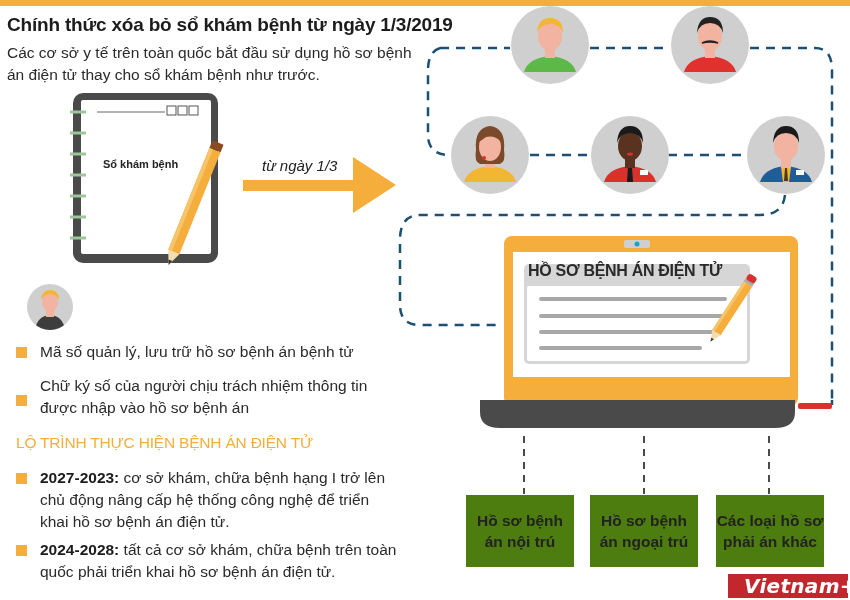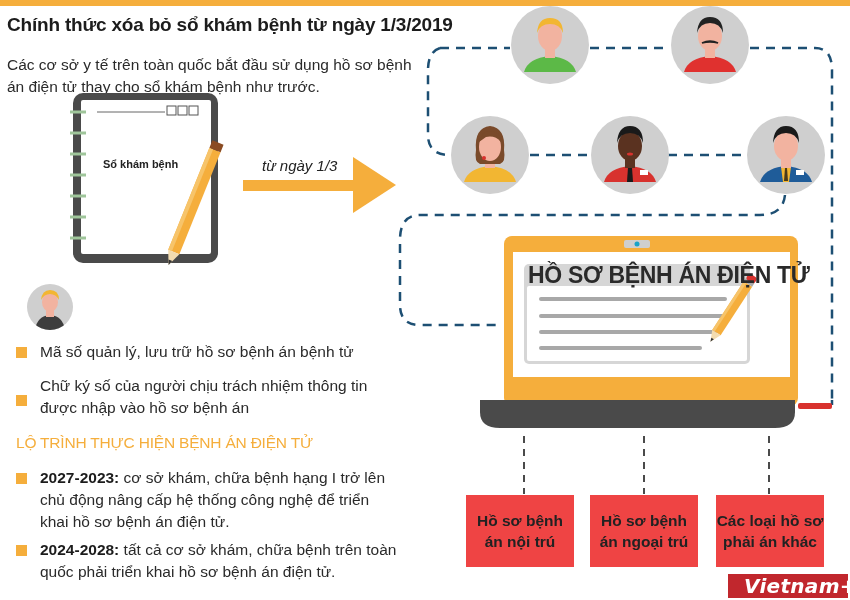--- a/index.html
+++ b/index.html
@@ -1,39 +1,39 @@
 <!DOCTYPE html>
 <html><head>
 <meta charset="utf-8">
 <style>
   * { box-sizing: border-box; margin: 0; padding: 0; }
   html, body { width: 850px; height: 600px; overflow: hidden; background: #ffffff; }
   body { position: relative; font-family: "Liberation Sans", "DejaVu Sans", sans-serif; color: #222; }
   .topbar { position: absolute; left: 0; top: 0; width: 850px; height: 6px; background: #f5ae3c; }
   .title { position: absolute; left: 7px; top: 14px; font-size: 19px; font-weight: bold; color: #1c1c1c; letter-spacing: -0.2px; white-space: nowrap; }
-  .subtitle { position: absolute; left: 7px; top: 42px; width: 420px; font-size: 15.5px; line-height: 22px; color: #2a2a2a; margin-top: 12px; }
+  .subtitle { position: absolute; left: 7px; top: 42px; width: 420px; font-size: 15.5px; line-height: 22px; color: #2a2a2a; }
   svg.full { position: absolute; left: 0; top: 0; }
 
   .notebook-label { position: absolute; left: 103px; top: 158px; font-size: 11px; font-weight: bold; color: #222; }
   .arrow-label { position: absolute; left: 262px; top: 157px; font-size: 15px; font-style: italic; color: #222; }
 
   .patient-row { position: absolute; left: 27px; top: 284px; display: flex; align-items: center; }
   .patient-avatar { width: 46px; height: 46px; border-radius: 50%; background: #cfcfcf; overflow: hidden; position: relative; }
   .patient-title { margin-left: 6px; font-size: 15.5px; font-weight: bold; color: #222; }
 
   .bullet { position: absolute; left: 16px; width: 395px; font-size: 15.5px; line-height: 22px; color: #2a2a2a; }
   .bullet .sq { position: absolute; left: 0; width: 11px; height: 11px; background: #f5ae3c; }
   .bullet .txt { display: block; margin-left: 24px; }
   .bullet b { color: #1c1c1c; }
 
   .roadmap-title { position: absolute; left: 16px; top: 434px; font-size: 15.5px; color: #f5ae3c; letter-spacing: -0.2px; }
 
-  .laptop-title { position: absolute; left: 528px; top: 262px; font-size: 23px; font-weight: bold; color: #2a2a2a; letter-spacing: -0.3px; white-space: nowrap; }
-
-  .rec-box { position: absolute; top: 495px; width: 108px; height: 72px; background: #ef4444; display: flex; align-items: center; justify-content: center; text-align: center; font-size: 15.5px; font-weight: bold; line-height: 21px; color: #222; }
+  .laptop-title { position: absolute; left: 528px; top: 262px; font-size: 16px; font-weight: bold; color: #2a2a2a; letter-spacing: -0.3px; white-space: nowrap; }
+
+  .rec-box { position: absolute; top: 495px; width: 108px; height: 72px; background: #4d7c0f; display: flex; align-items: center; justify-content: center; text-align: center; font-size: 15.5px; font-weight: bold; line-height: 21px; color: #222; }
 
   .logo { position: absolute; left: 728px; top: 574px; width: 120px; height: 24px; background: #c1272d; color: #fff; font-weight: bold; font-style: italic; font-size: 20px; line-height: 24px; padding-left: 16px; letter-spacing: 0.3px; font-family: "DejaVu Sans", sans-serif; }
 </style>
 </head>
 <body>
 
 <div class="topbar"></div>
 
 <h1 class="title">Chính thức xóa bỏ sổ khám bệnh từ ngày 1/3/2019</h1>
 <p class="subtitle">Các cơ sở y tế trên toàn quốc bắt đầu sử dụng hồ sơ bệnh án điện tử thay cho sổ khám bệnh như trước.</p>

